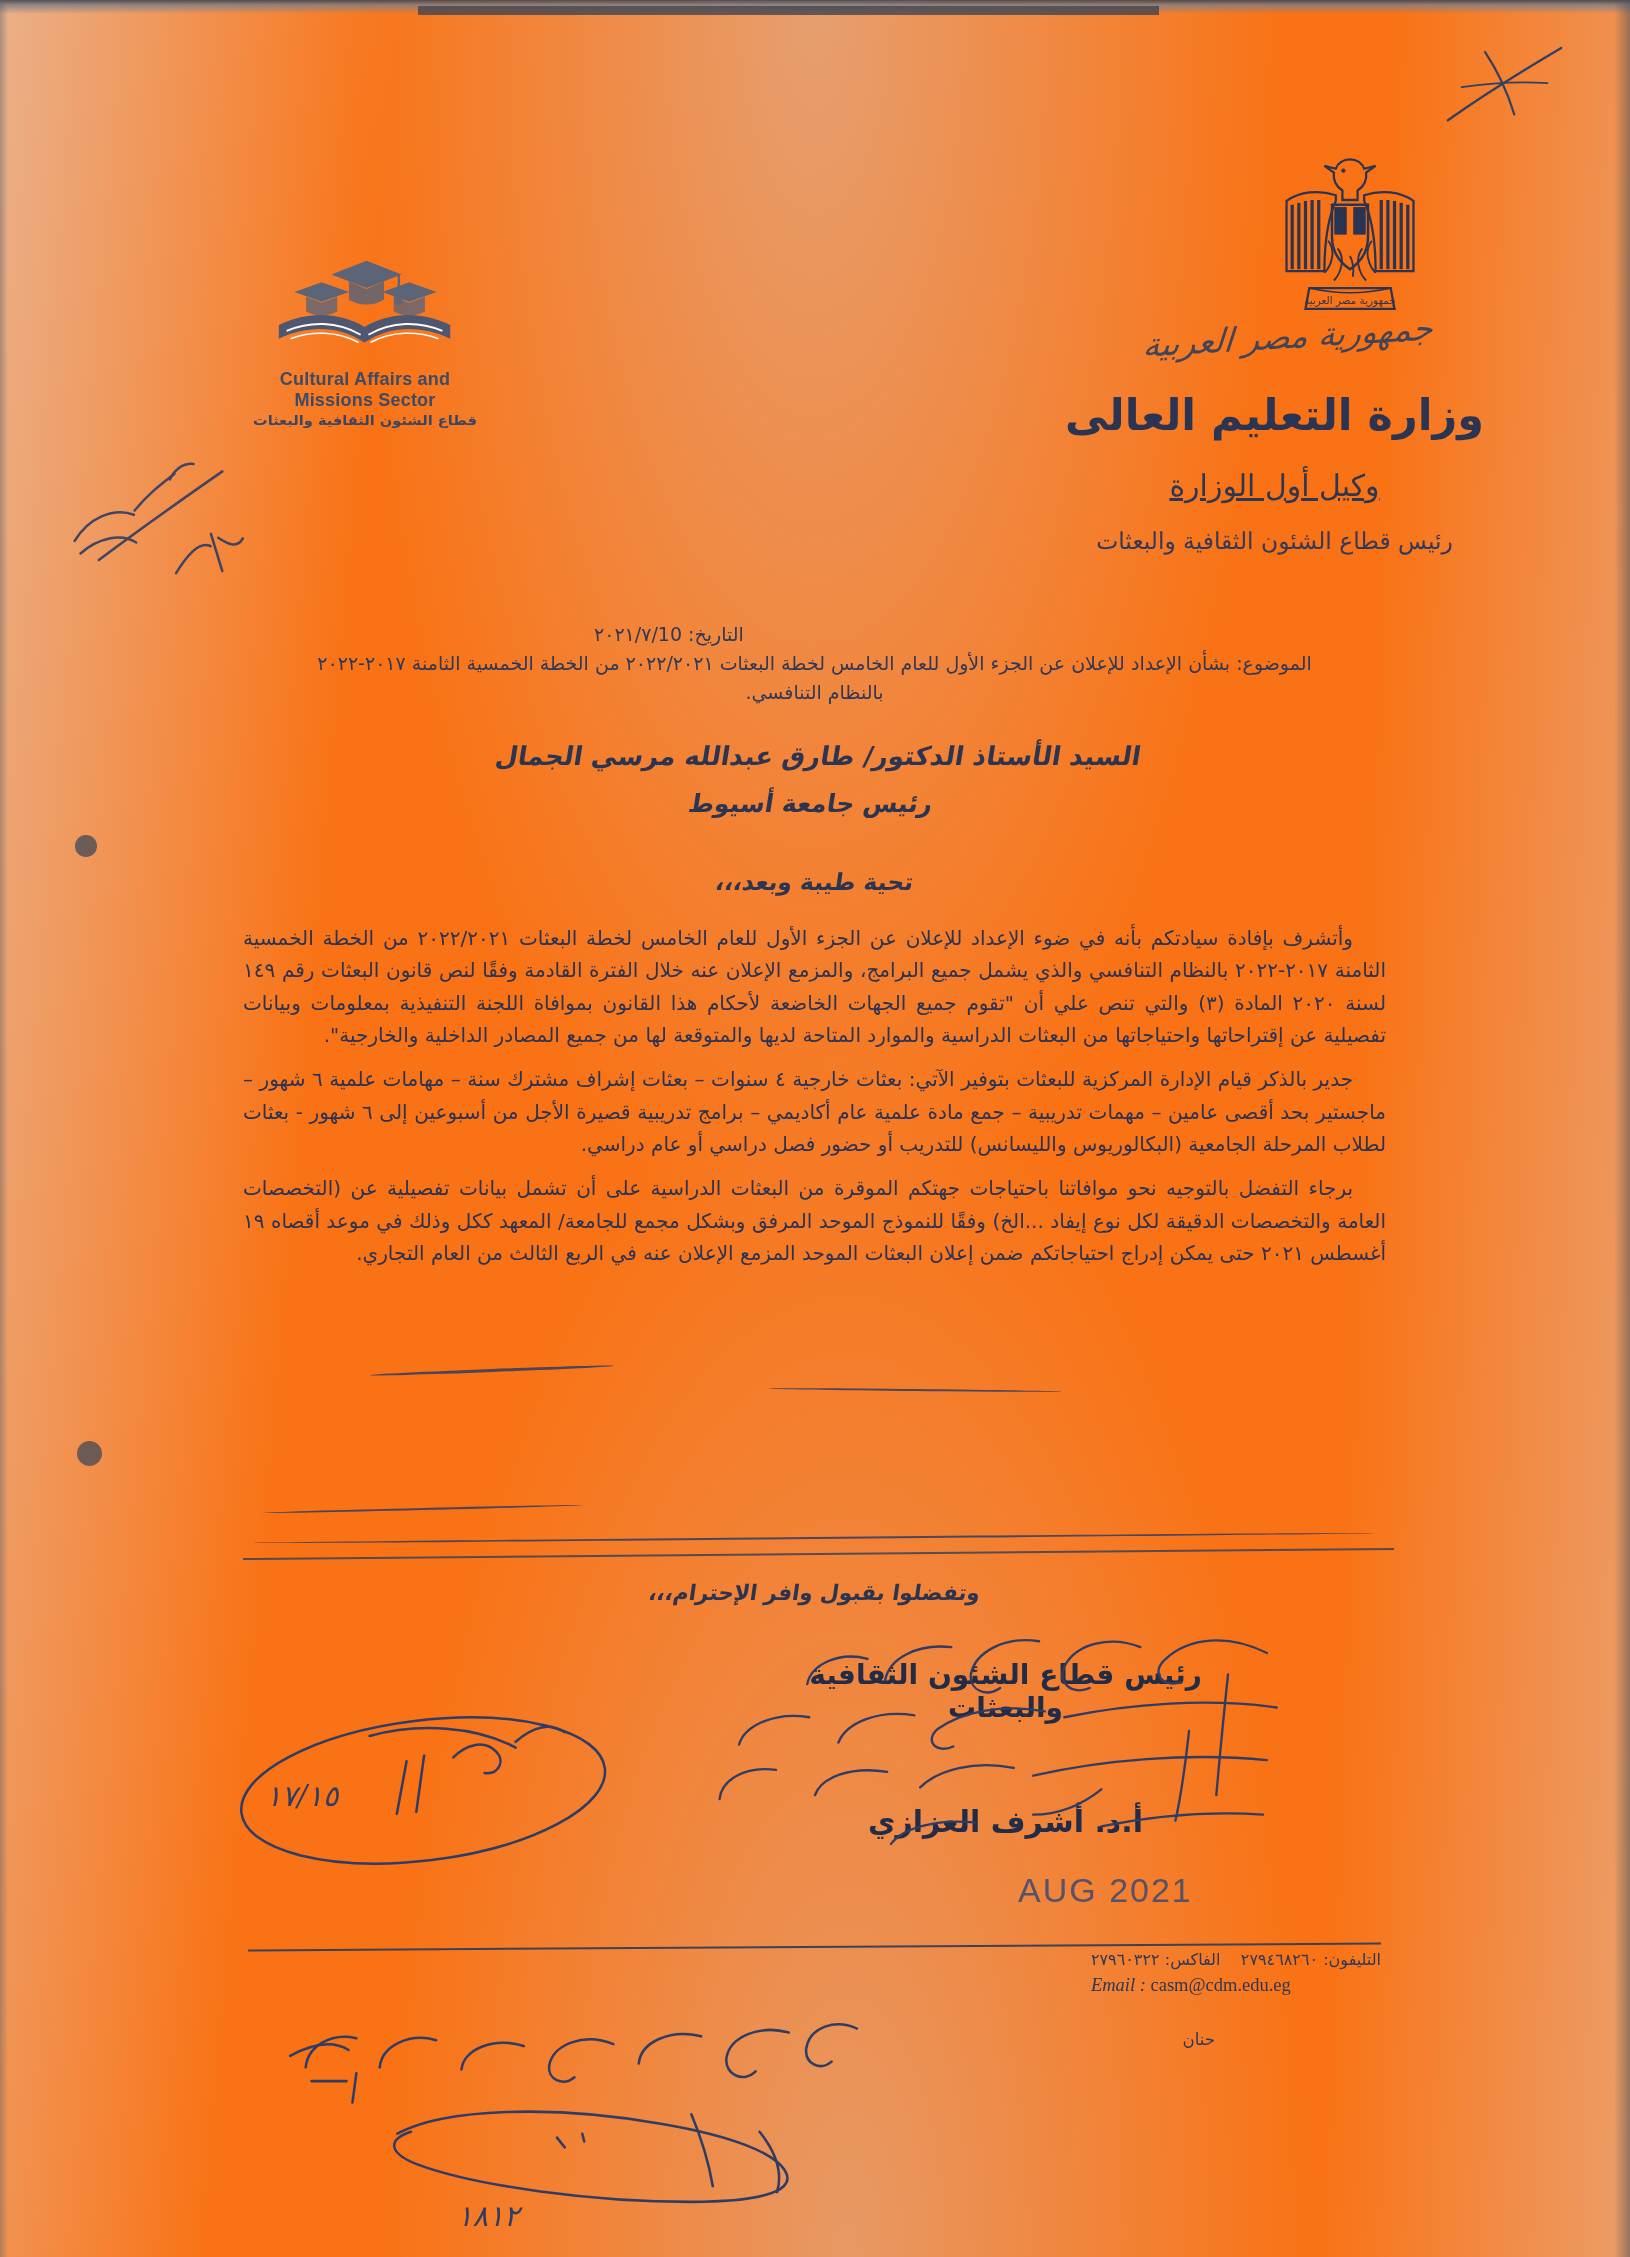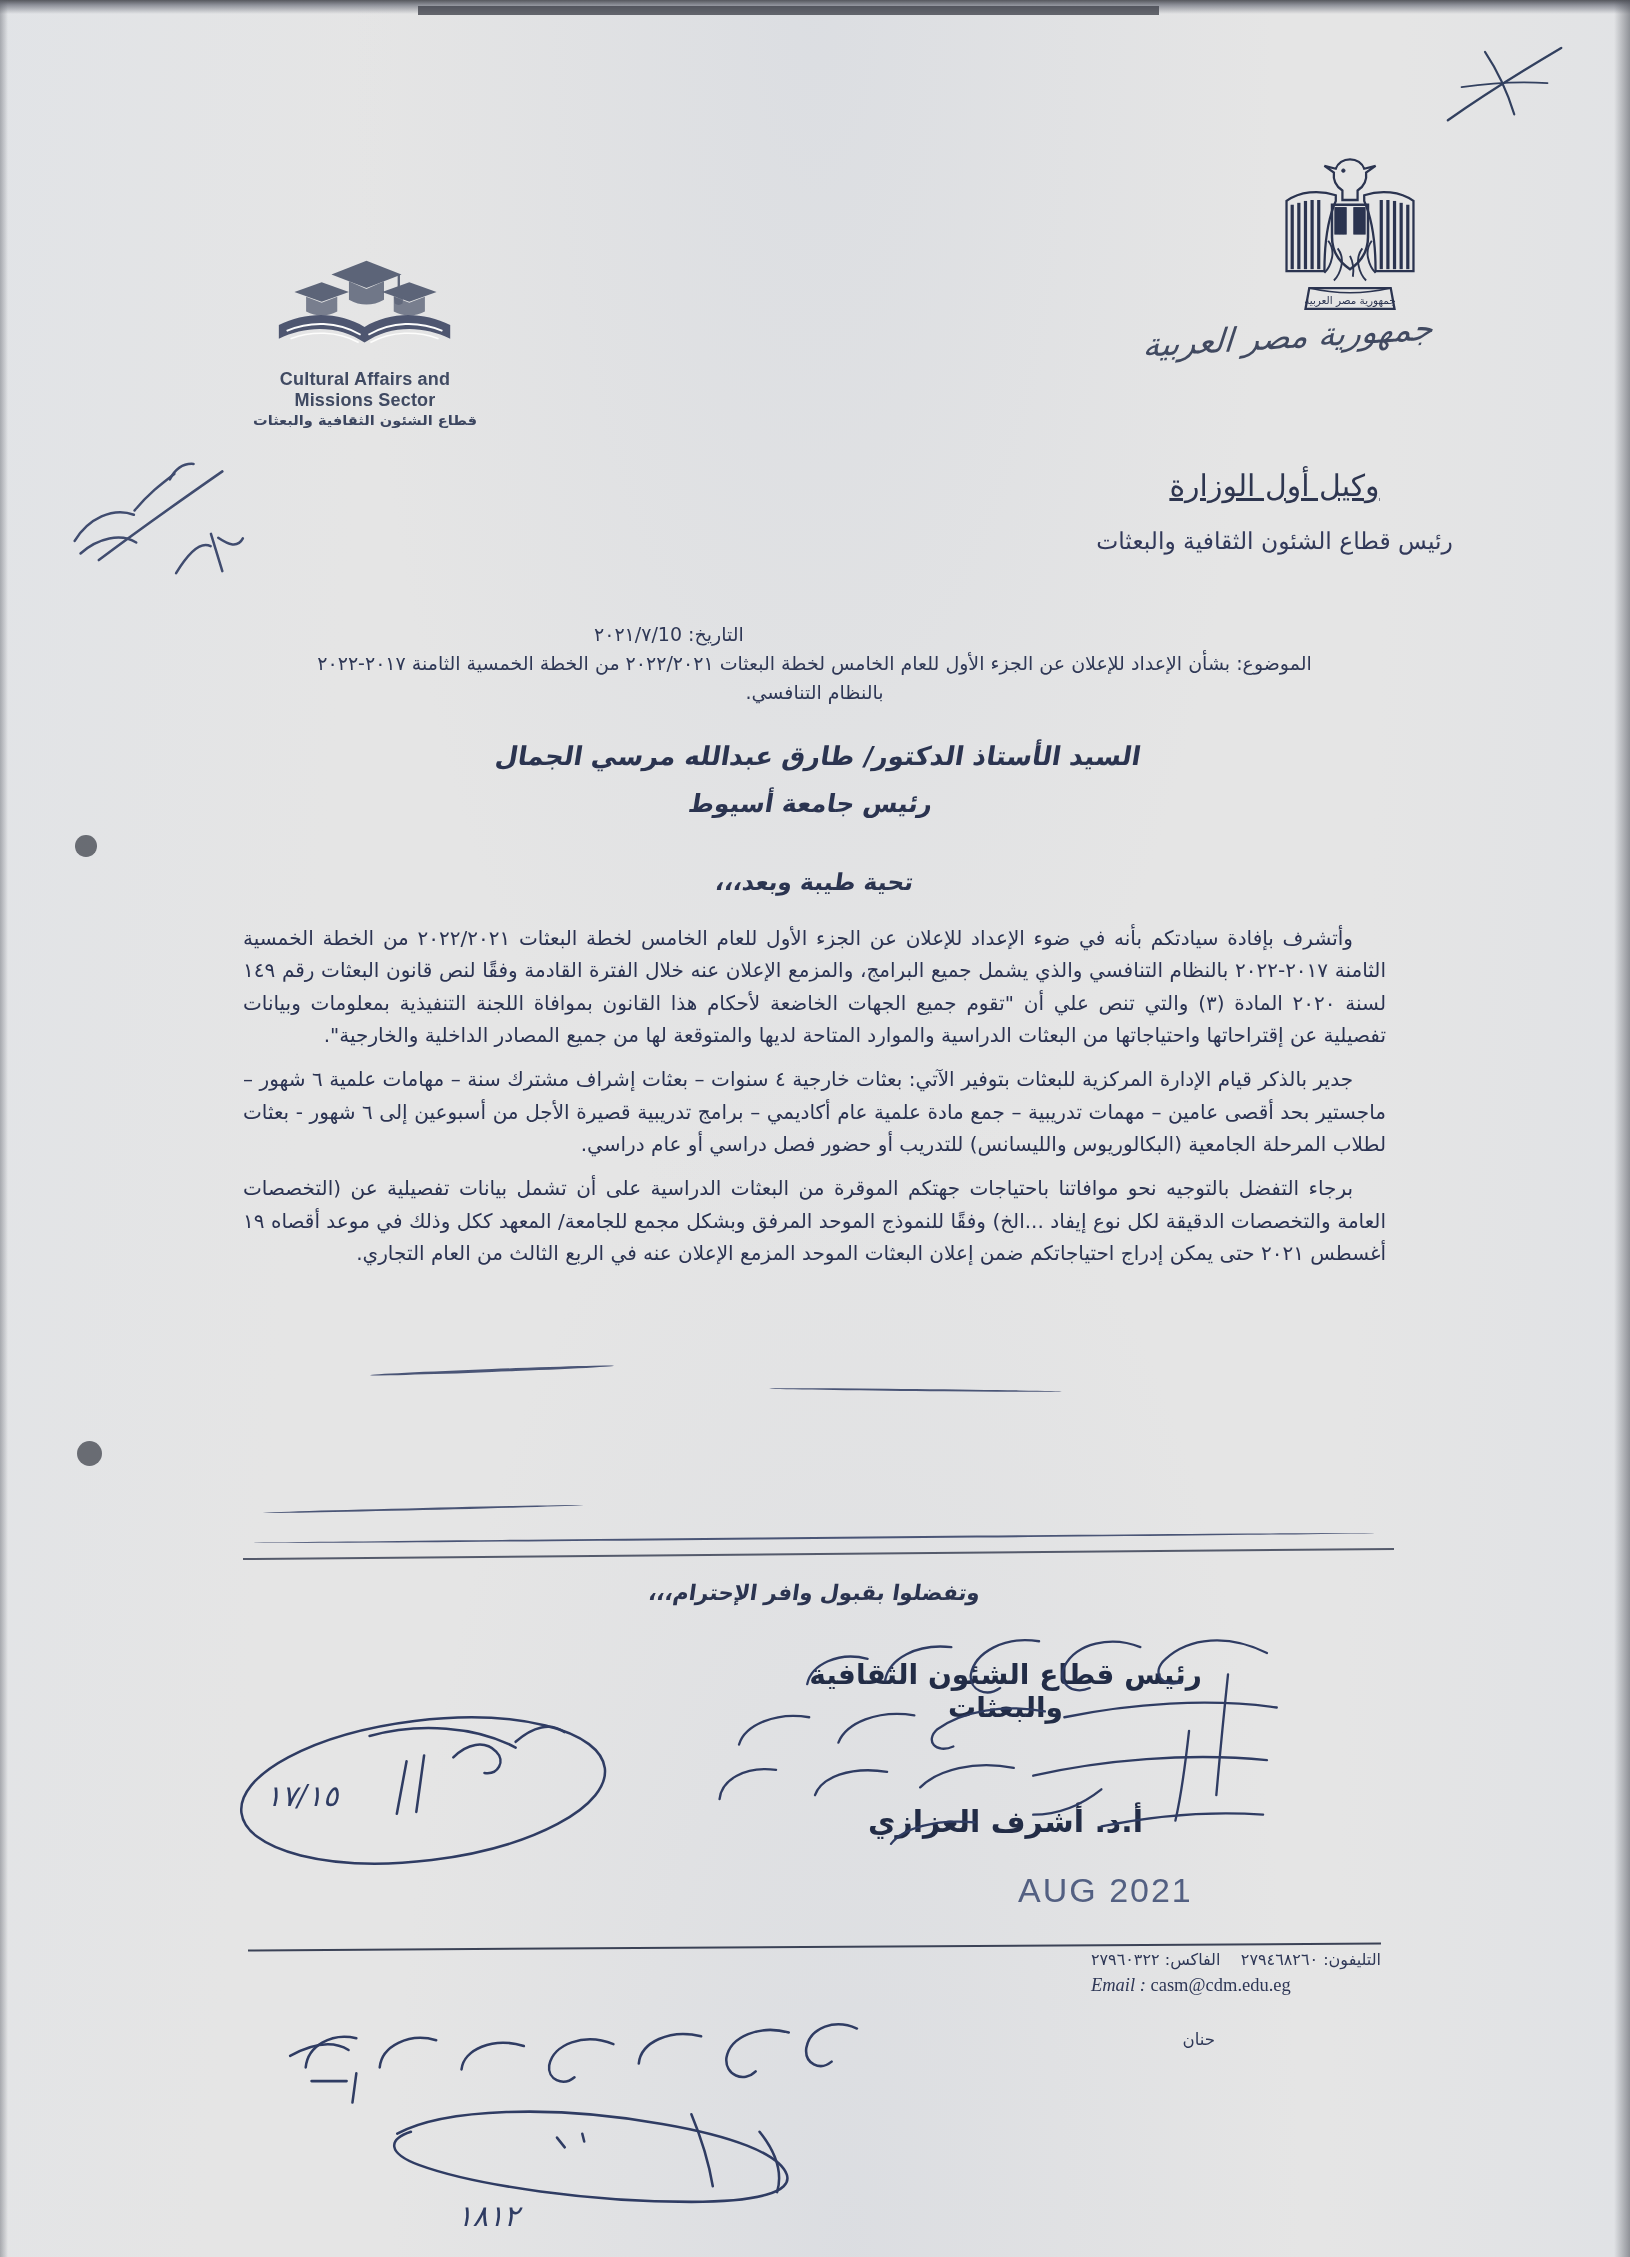--- a/index.html
+++ b/index.html
@@ -4,21 +4,21 @@
 <style>
   html, body {
     margin: 0;
     padding: 0;
     background: #6d6d6d;
   }
   .page {
     position: relative;
     width: 1631px;
     height: 2258px;
-    background: #e5e5e5;
+    background: #f97316;
     overflow: hidden;
     font-family: "Liberation Serif", "DejaVu Serif", serif;
     color: #2a3347;
     box-shadow: 0 0 0 1px #cfcfcf;
   }
   
   .scan-tint {
     position: absolute; inset: 0;
     background:
       linear-gradient(95deg, rgba(222,226,232,.55) 0%, rgba(255,255,255,0) 22%),
@@ -381,20 +381,21 @@
         </g>
 
         <path d="M42 150 L 128 150 L 132 172 L 38 172 Z" fill="none" stroke-width="2.4"></path>
         <path d="M42 150 q 43 10 86 0" fill="none" stroke-width="1.6"></path>
         <text x="85" y="167" font-size="11" text-anchor="middle" fill="#2b3450" font-family="'DejaVu Sans', sans-serif" stroke="none">جمهورية مصر العربية</text>
       </g>
     </svg>
   </div>
 
   <div class="country-script">جمهورية مصر العربية</div>
+  <div class="ministry-name">وزارة التعليم العالى</div>
   <div class="deputy-line">وكيل أول الوزارة</div>
   <div class="sector-head-line">رئيس قطاع الشئون الثقافية والبعثات</div>
 
   <div class="left-logo">
     <svg viewBox="0 0 190 120" aria-hidden="true">
       <g fill="#5c6478">
 
         <path d="M60 26 L 96 12 L 132 26 L 96 40 Z"></path>
         <path d="M78 33 L 78 52 q 18 10 36 0 L 114 33 L 96 41 Z" opacity=".85"></path>
         <rect x="128" y="26" width="2.4" height="24"></rect>

